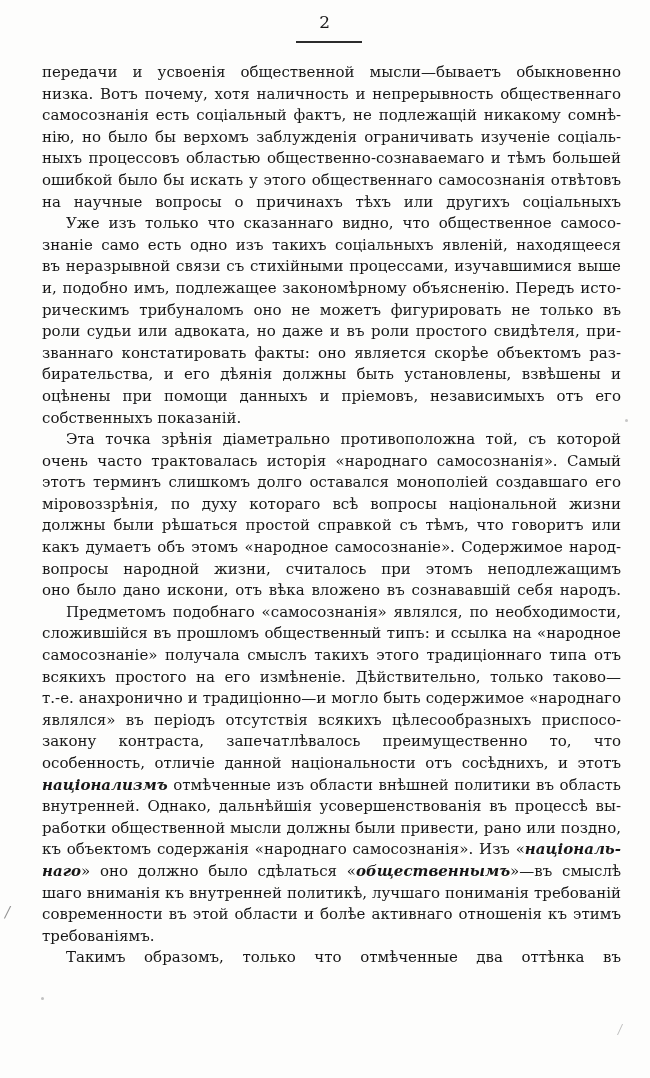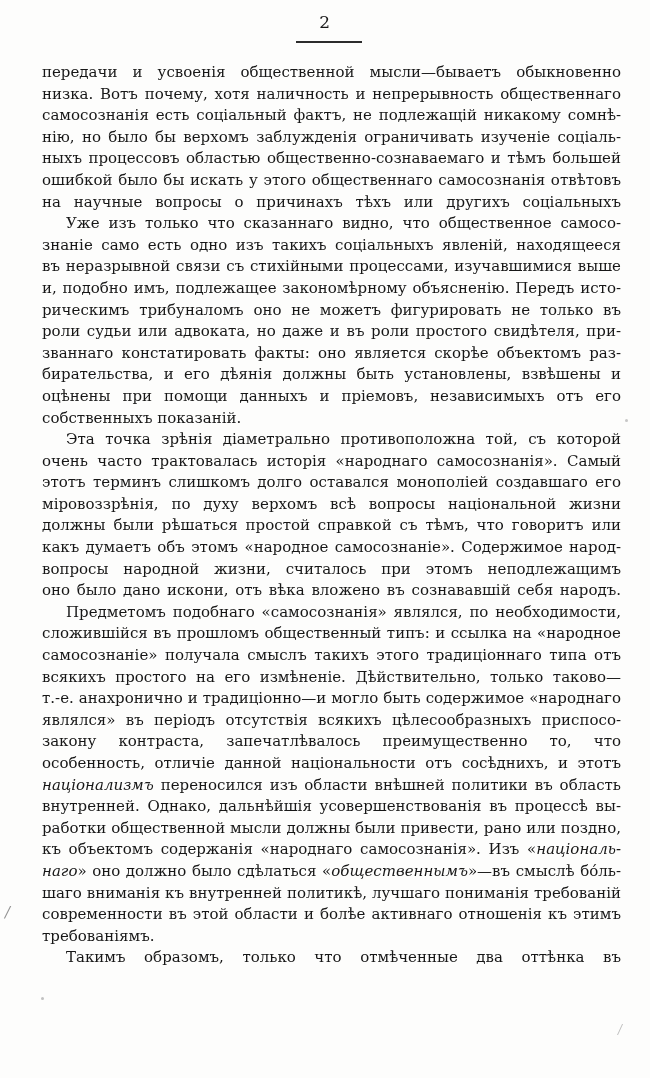--- a/index.html
+++ b/index.html
@@ -36,21 +36,21 @@
     font-size: 15px;
     text-align: justify;
     text-align-last: justify;
     -moz-text-align-last: justify;
     text-justify: inter-word;
     white-space: normal;
     overflow: hidden;
   }
   .line.indent { text-indent: 24px; }
   .line.end { text-align-last: left; -moz-text-align-last: left; }
-  .line i { font-style: italic; }
+  .line i { font-style: italic; font-weight: bold; }
   .mark {
     position: absolute;
     color: #6f6f6f;
     font-family: "DejaVu Serif", serif;
   }
   .mark-left-slash {
     left: 5px; top: 903px;
     font-size: 15px; font-style: italic;
     opacity: 0.75;
   }
@@ -98,36 +98,36 @@
         <div class="line">роли судьи или адвоката, но даже и въ роли простого свидѣтеля, при-</div>
         <div class="line">званнаго констатировать факты: оно является скорѣе объектомъ раз-</div>
         <div class="line">бирательства, и его дѣянія должны быть установлены, взвѣшены и</div>
         <div class="line">оцѣнены при помощи данныхъ и пріемовъ, независимыхъ отъ его</div>
         <div class="line end">собственныхъ показаній.</div>
       </div>
       <div class="para">
         <div class="line indent">Эта точка зрѣнія діаметрально противоположна той, съ которой</div>
         <div class="line">очень часто трактовалась исторія «народнаго самосознанія». Самый</div>
         <div class="line">этотъ терминъ слишкомъ долго оставался монополіей создавшаго его</div>
-        <div class="line">міровоззрѣнія, по духу верхомъ всѣ вопросы національной жизни</div>
+        <div class="line">міровоззрѣнія, по духу котораго всѣ вопросы національной жизни</div>
         <div class="line">должны были рѣшаться простой справкой съ тѣмъ, что говоритъ или</div>
         <div class="line">какъ думаетъ объ этомъ «народное самосознаніе». Содержимое народ-</div>
         <div class="line">вопросы народной жизни, считалось при этомъ неподлежащимъ анализу:</div>
         <div class="line">оно было дано искони, отъ вѣка вложено въ сознававшій себя народъ.</div>
       </div>
       <div class="para">
         <div class="line indent">Предметомъ подобнаго «самосознанія» являлся, по необходимости,</div>
         <div class="line">сложившійся въ прошломъ общественный типъ: и ссылка на «народное</div>
         <div class="line">самосознаніе» получала смыслъ такихъ этого традиціоннаго типа отъ</div>
         <div class="line">всякихъ простого на его измѣненіе. Дѣйствительно, только таково—</div>
         <div class="line">т.-е. анахронично и традиціонно—и могло быть содержимое «народнаго</div>
         <div class="line">являлся» въ періодъ отсутствія всякихъ цѣлесообразныхъ приспосо-</div>
         <div class="line">закону контраста, запечатлѣвалось преимущественно то, что составляло</div>
         <div class="line">особенность, отличіе данной національности отъ сосѣднихъ, и этотъ</div>
-        <div class="line"><i>націонализмъ</i><span> переносился изъ области внѣшней политики въ область</span></div>
+        <div class="line"><i>націонализмъ</i><span> отмѣченные изъ области внѣшней политики въ область</span></div>
         <div class="line">внутренней. Однако, дальнѣйшія усовершенствованія въ процессѣ вы-</div>
         <div class="line">работки общественной мысли должны были привести, рано или поздно,</div>
         <div class="line"><span>къ объектомъ содержанія «народнаго самосознанія». Изъ «</span><i>національ-</i></div>
         <div class="line"><i>наго</i><span>» оно должно было сдѣлаться «</span><i>общественнымъ</i><span>»—въ смыслѣ бо́ль-</span></div>
         <div class="line">шаго вниманія къ внутренней политикѣ, лучшаго пониманія требованій</div>
         <div class="line">современности въ этой области и болѣе активнаго отношенія къ этимъ</div>
         <div class="line end">требованіямъ.</div>
       </div>
       <div class="para">
         <div class="line indent">Такимъ образомъ, только что отмѣченные два оттѣнка въ содержаніи</div>

